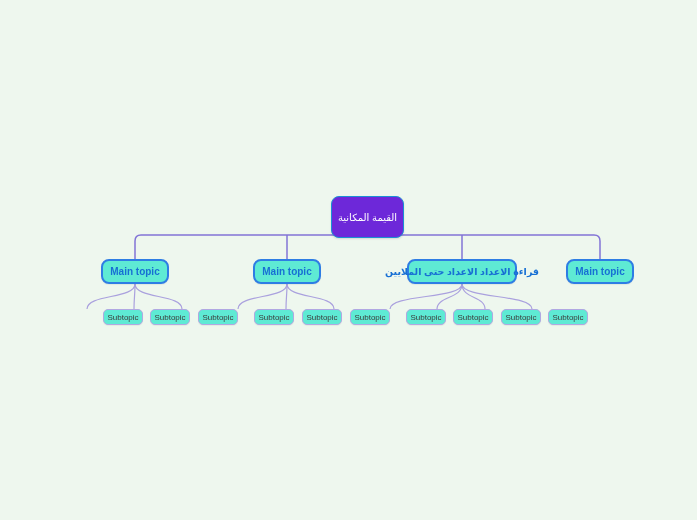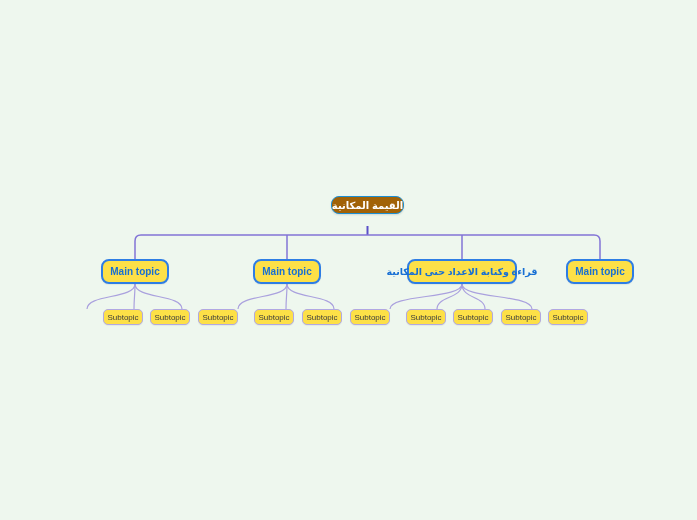--- a/index.html
+++ b/index.html
@@ -24,35 +24,35 @@
     height: 520px;
     pointer-events: none;
   }
   .node {
     position: absolute;
     box-sizing: border-box;
     display: flex;
     align-items: center;
     justify-content: center;
     text-align: center;
-    background: #fde047;
+    background: #5eead4;
     cursor: pointer;
     white-space: nowrap;
   }
   .node-root {
     left: 331px;
     top: 196px;
     width: 73px;
-    height: 18px;
-    background: #a16207;
+    height: 42px;
+    background: #6d28d9;
     border: 1px solid #1b8fd4;
     border-radius: 8px;
     color: #ffffff;
     font-size: 10px;
-    font-weight: bold;
+    font-weight: normal;
     box-shadow: 0 1px 2px rgba(0,0,0,0.12);
   }
   .node-main {
     top: 259px;
     height: 25px;
     border: 2px solid #2e7de4;
     border-radius: 8px;
     color: #176fd4;
     font-size: 10px;
     font-weight: bold;
@@ -100,21 +100,21 @@
     <path d="M 462 284 C 462 299, 390 294, 390 309" stroke="#aaa1de" stroke-width="1.2" fill="none"></path>
     <path d="M 462 284 C 462 299, 437 296, 437 309" stroke="#aaa1de" stroke-width="1.2" fill="none"></path>
     <path d="M 462 284 C 462 299, 485 296, 485 309" stroke="#aaa1de" stroke-width="1.2" fill="none"></path>
     <path d="M 462 284 C 462 299, 532 294, 532 309" stroke="#aaa1de" stroke-width="1.2" fill="none"></path>
   </svg>
 
   <div class="node node-root" dir="rtl">القيمة المكانية</div>
 
   <div class="node node-main m1">Main topic</div>
   <div class="node node-main m2">Main topic</div>
-  <div class="node node-main m3" dir="rtl">قراءة وكتابة الاعداد حتى المكانية</div>
+  <div class="node node-main m3" dir="rtl">قراءة الاعداد الاعداد حتى الملايين</div>
   <div class="node node-main m4">Main topic</div>
 
   <div class="node node-sub s1a">Subtopic</div>
   <div class="node node-sub s1b">Subtopic</div>
   <div class="node node-sub s1c">Subtopic</div>
 
   <div class="node node-sub s2a">Subtopic</div>
   <div class="node node-sub s2b">Subtopic</div>
   <div class="node node-sub s2c">Subtopic</div>
 

